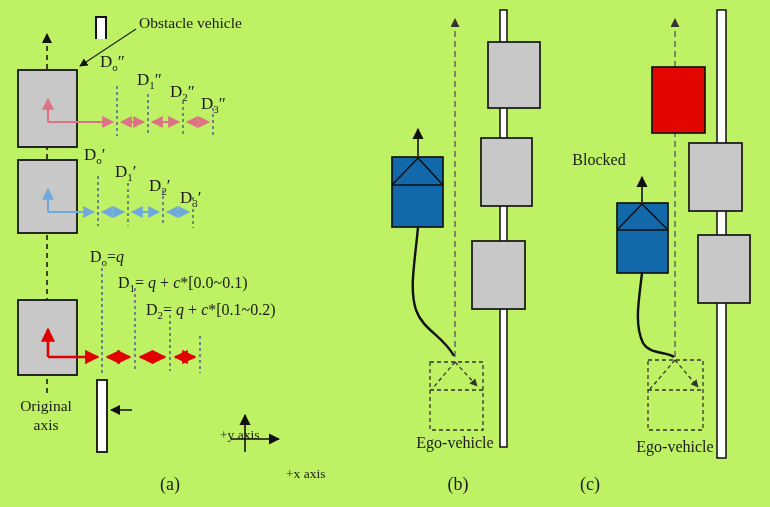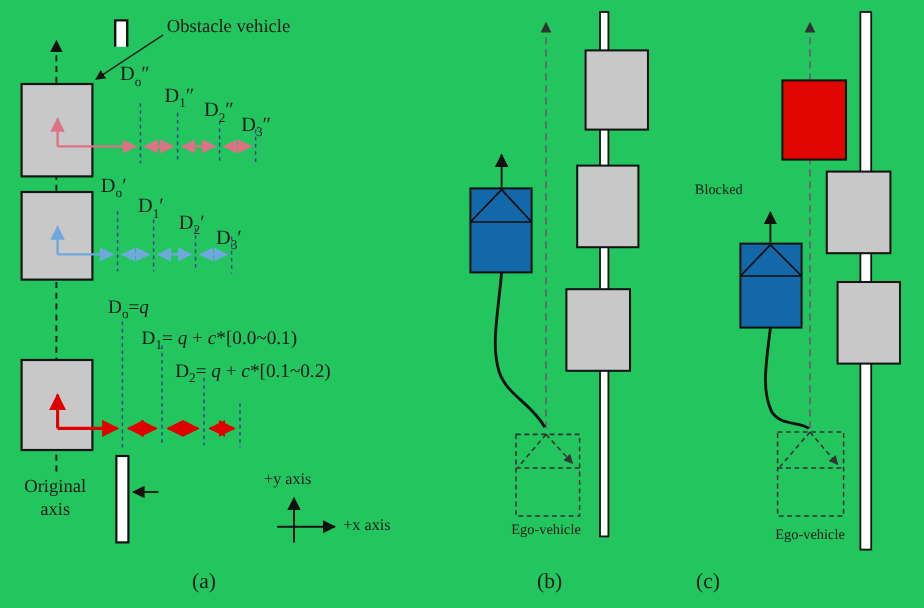--- a/index.html
+++ b/index.html
@@ -1,29 +1,29 @@
 <!DOCTYPE html>
 <html><head>
 <meta charset="utf-8">
 <style>
   html,body{margin:0;padding:0;background:#fff;}
-  #canvas{position:relative;width:770px;height:507px;background:#22c55e;overflow:hidden;
+  #canvas{position:relative;width:770px;height:507px;background:#bef264;overflow:hidden;
           font-family:"Liberation Serif", serif;}
   #art{position:absolute;left:0;top:0;}
   .lbl{position:absolute;color:#1a1a1a;white-space:nowrap;z-index:2;}
   .dlab{font-size:17px;}
   .dlab sub{font-size:11px;line-height:0;}
   .formula{font-size:16px;}
   .formula sub{font-size:11px;line-height:0;}
   .formula .v{font-style:italic;}
   .two{text-align:center;line-height:1.22;font-size:15.5px;}
   .two .line{display:block;}
   .cap{font-size:18px;text-align:center;}
-  .axis-lbl{font-size:13.5px;}
-  .small-lbl{font-size:12px;}
+  .axis-lbl{font-size:13.5px;margin-top:36px;}
+  .small-lbl{font-size:16px;}
 </style>
 </head>
 <body>
 
 <div id="canvas">
 
 <svg id="art" width="770" height="507" viewBox="0 0 770 507">
   <defs>
     <marker id="ah-k" viewBox="0 0 10 10" refX="9" refY="5" markerWidth="7" markerHeight="7" orient="auto-start-reverse">
       <path d="M0,0 L10,5 L0,10 z" fill="#111"></path>

